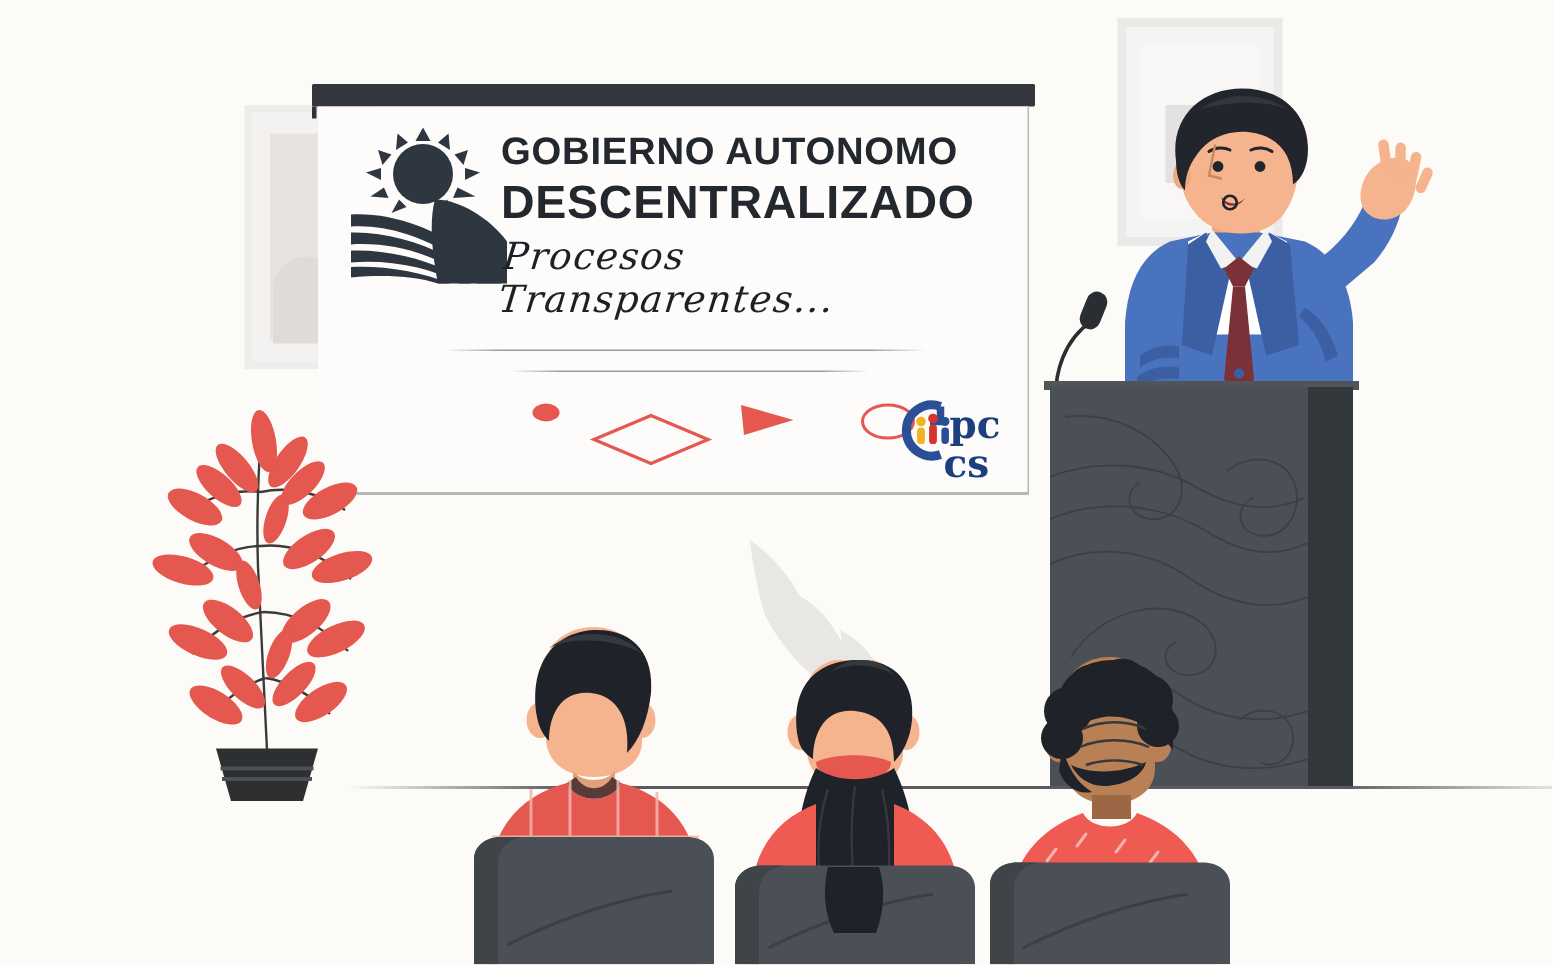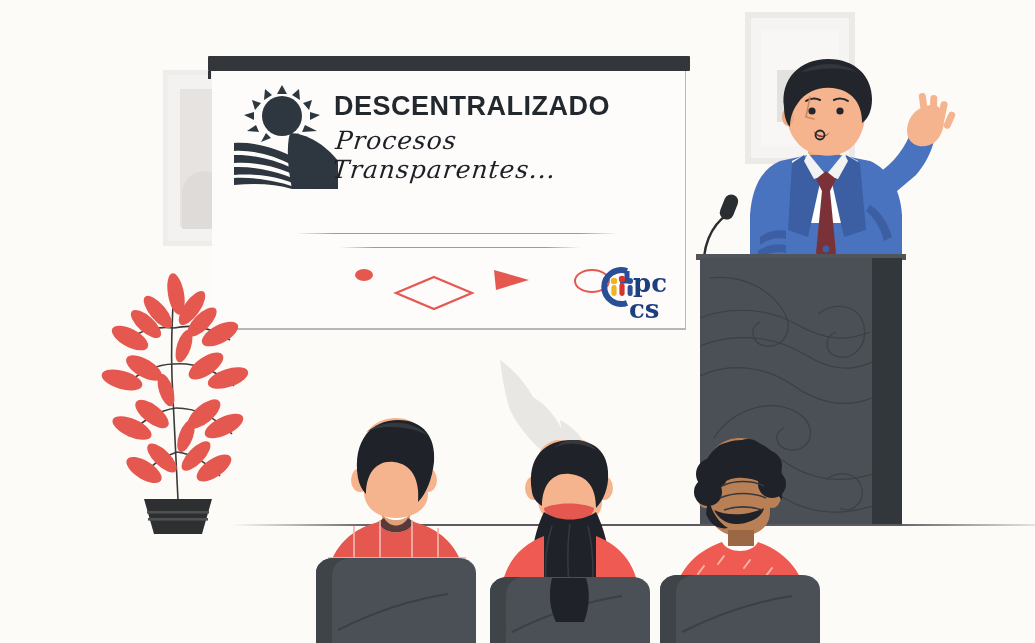--- a/index.html
+++ b/index.html
@@ -29,21 +29,21 @@
   .screen-bar:after{content:"";position:absolute;left:0;top:15px;width:3px;height:8px;background:#2f3338;}
   .screen{position:absolute;left:212px;top:71px;width:474px;height:259px;background:#fdfcfa;
      border-right:1px solid #b9b7b5;border-bottom:2px solid #b9b7b5;box-sizing:border-box;}
   .pole{position:absolute;left:214px;top:71px;width:2px;height:259px;background:#5c5f63;}
 
   .slide{position:absolute;left:0;top:0;width:100%;height:100%;}
   .logo-mark{position:absolute;left:22px;top:14px;width:110px;height:108px;}
   .title-block{position:absolute;left:122px;top:18px;width:348px;}
   .ttl{font-weight:bold;color:#23282e;letter-spacing:.5px;line-height:1.0;}
   .ttl1{font-size:25.5px;}
-  .ttl2{font-size:27px;margin-top:4px;}
+  .ttl2{font-size:31px;margin-top:4px;}
   .script{font-family:"DejaVu Serif",serif;font-style:italic;font-size:25px;color:#1d2127;
      margin-top:6px;letter-spacing:1px;transform:skewX(-6deg);transform-origin:left;}
 
   .rule{position:absolute;height:1px;}
   .rule1{left:84px;top:162px;width:322px;
      background:linear-gradient(90deg,rgba(150,150,155,0) 0,#9a9a9f 12%,#9a9a9f 88%,rgba(150,150,155,0) 100%);}
   .rule2{left:128px;top:176px;width:240px;
      background:linear-gradient(90deg,rgba(150,150,155,0) 0,#9a9a9f 14%,#9a9a9f 86%,rgba(150,150,155,0) 100%);}
 
   .shapes{position:absolute;left:130px;top:188px;width:290px;height:56px;}
@@ -115,20 +115,21 @@
           </g>
           <path d="M56 48 C72 48 92 60 104 76 L104 104 L58 104 C54 84 52 62 56 48 Z"></path>
           <path d="M0 58 C34 56 74 74 100 104 L92 104 C66 80 32 64 0 66 Z"></path>
           <path d="M0 70 C32 69 68 84 92 104 L84 104 C60 86 30 76 0 78 Z"></path>
           <path d="M0 82 C28 81 58 90 80 104 L72 104 C52 93 26 88 0 90 Z"></path>
           <path d="M0 93 C22 92 46 96 66 104 L58 104 C42 99 22 98 0 100 Z"></path>
         </g>
       </svg>
 
       <div class="title-block">
+        <div class="ttl ttl1">GOBIERNO AUTONOMO</div>
         <div class="ttl ttl2">DESCENTRALIZADO</div>
         <div class="script">Procesos  Transparentes...</div>
       </div>
 
       <div class="rule rule1"></div>
       <div class="rule rule2"></div>
 
       <svg class="shapes" viewBox="0 0 290 56">
         <ellipse cx="22" cy="16" rx="9" ry="6" fill="#e4584f"></ellipse>
         <polygon points="92,18 130,34 92,50 54,34" fill="none" stroke="#e4584f" stroke-width="2.2"></polygon>

